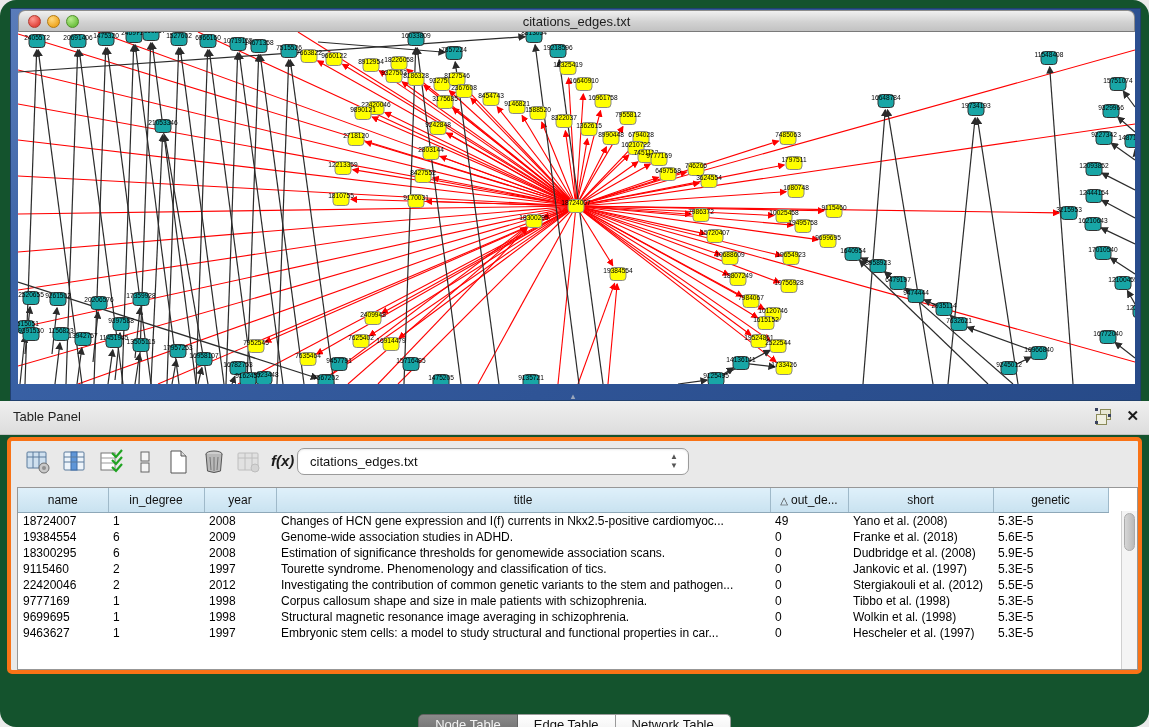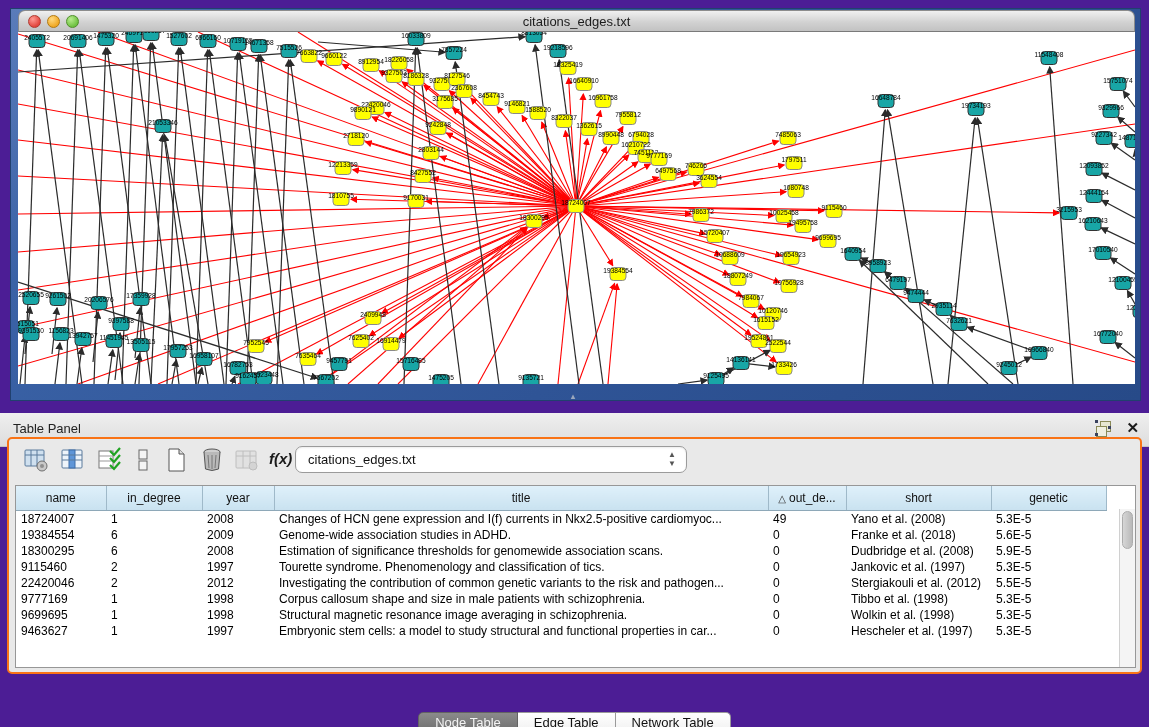--- a/index.html
+++ b/index.html
@@ -1,16 +1,16 @@
 <!DOCTYPE html>
 <html><head>
 <meta charset="utf-8">
 <style>
   html,body{margin:0;padding:0;background:#eaeaea;font-family:"Liberation Sans",sans-serif;}
-  #screen{position:relative;width:1149px;height:727px;background:#4c1d95;overflow:hidden;}
+  #screen{position:relative;width:1149px;height:727px;background:#14532d;overflow:hidden;border-radius:16px;}
 
   
   #desktop{position:absolute;left:10px;top:8px;width:1131px;height:393px;
     background:linear-gradient(135deg,#5a7cba 0%,#3a62a6 18%,#2f5496 60%,#274a88 100%);
     border:1px solid #21406e;box-sizing:border-box;}
   #netwin{position:absolute;left:7px;top:1px;width:1117px;height:374px;}
   #titlebar{position:absolute;left:0;top:0;width:100%;height:22px;
     background:linear-gradient(#f0f0f0,#d2d2d2 55%,#c2c2c2);
     border-radius:7px 7px 0 0;border:1px solid #8c8c8c;border-bottom:1px solid #7a7a7a;box-sizing:border-box;}
   .tl{position:absolute;top:4px;width:13px;height:13px;border-radius:50%;box-sizing:border-box;}
@@ -20,30 +20,30 @@
   #wintitle{position:absolute;left:0;right:0;top:3px;text-align:center;font-size:13px;color:#1c1c1c;}
   #netcanvas{position:absolute;left:0;top:22px;width:1117px;height:352px;background:#ffffff;overflow:hidden;}
   #netsvg text{font-family:"Liberation Sans",sans-serif;}
 
   
   #splitter-grip{position:absolute;left:566px;top:392px;width:14px;height:9px;color:#9aa7bc;font-size:9px;line-height:9px;text-align:center;}
 
   
   #table-panel{position:absolute;left:0;top:401px;width:1149px;height:299px;}
   #tp-header{position:absolute;left:0;top:0;width:100%;height:34px;
-    background:linear-gradient(#efefef,#dddddd);border-bottom:1px solid #c3c3c3;box-sizing:border-box;margin-top:12px;}
+    background:linear-gradient(#efefef,#dddddd);border-bottom:1px solid #c3c3c3;box-sizing:border-box;}
   #tp-title{position:absolute;left:13px;top:8px;font-size:13px;color:#222;}
   #tp-float{position:absolute;right:38px;top:7px;width:16px;height:16px;}
   #tp-float .sq1{position:absolute;left:5px;top:1px;width:9px;height:9px;border:1px solid #8a8a58;background:#e7e7d2;}
   #tp-float .sq2{position:absolute;left:1px;top:6px;width:9px;height:9px;border:1px solid #8a8a58;background:#efefe0;}
   #tp-float .dot{position:absolute;width:3px;height:3px;background:#39425e;}
   #tp-close{position:absolute;right:10px;top:6px;font-size:15px;font-weight:bold;color:#1a1a1a;line-height:18px;}
 
   #tp-body{position:absolute;left:7px;top:36px;width:1135px;height:237px;background:#e9e9e9;
-    border:2px solid #f97316;border-radius:5px;box-sizing:border-box;}
+    border:4px solid #f97316;border-radius:5px;box-sizing:border-box;}
 
   
   #tp-toolbar{position:absolute;left:8px;top:6px;height:32px;width:100%;}
   .tbicon{position:absolute;top:2px;width:26px;height:26px;}
   .tbicon svg{width:26px;height:26px;}
   #fx-icon{font-size:15px;font-style:italic;font-weight:bold;color:#1a1a1a;top:5px;}
   #net-select{position:absolute;left:278px;top:1px;width:392px;height:27px;background:#ffffff;
     border:1px solid #9b9b9b;border-radius:7px;box-sizing:border-box;box-shadow:inset 0 1px 2px rgba(0,0,0,.08);}
   #net-select .val{position:absolute;left:12px;top:5px;font-size:13px;color:#111;}
   #net-select .stepper{position:absolute;right:10px;top:3px;font-size:8px;color:#555;line-height:9px;text-align:center;}
@@ -652,21 +652,21 @@
                 <td>1997</td>
                 <td>Tourette syndrome. Phenomenology and classification of tics.</td>
                 <td>0</td>
                 <td>Jankovic et al. (1997)</td>
                 <td>5.3E-5</td>
               </tr>
               <tr>
                 <td>22420046</td>
                 <td>2</td>
                 <td>2012</td>
-                <td>Investigating the contribution of common genetic variants to the risk and pathogen...</td>
+                <td>Investigating the contribution of common genetic variants to the stem and pathogen...</td>
                 <td>0</td>
                 <td>Stergiakouli et al. (2012)</td>
                 <td>5.5E-5</td>
               </tr>
               <tr>
                 <td>9777169</td>
                 <td>1</td>
                 <td>1998</td>
                 <td>Corpus callosum shape and size in male patients with schizophrenia.</td>
                 <td>0</td>

